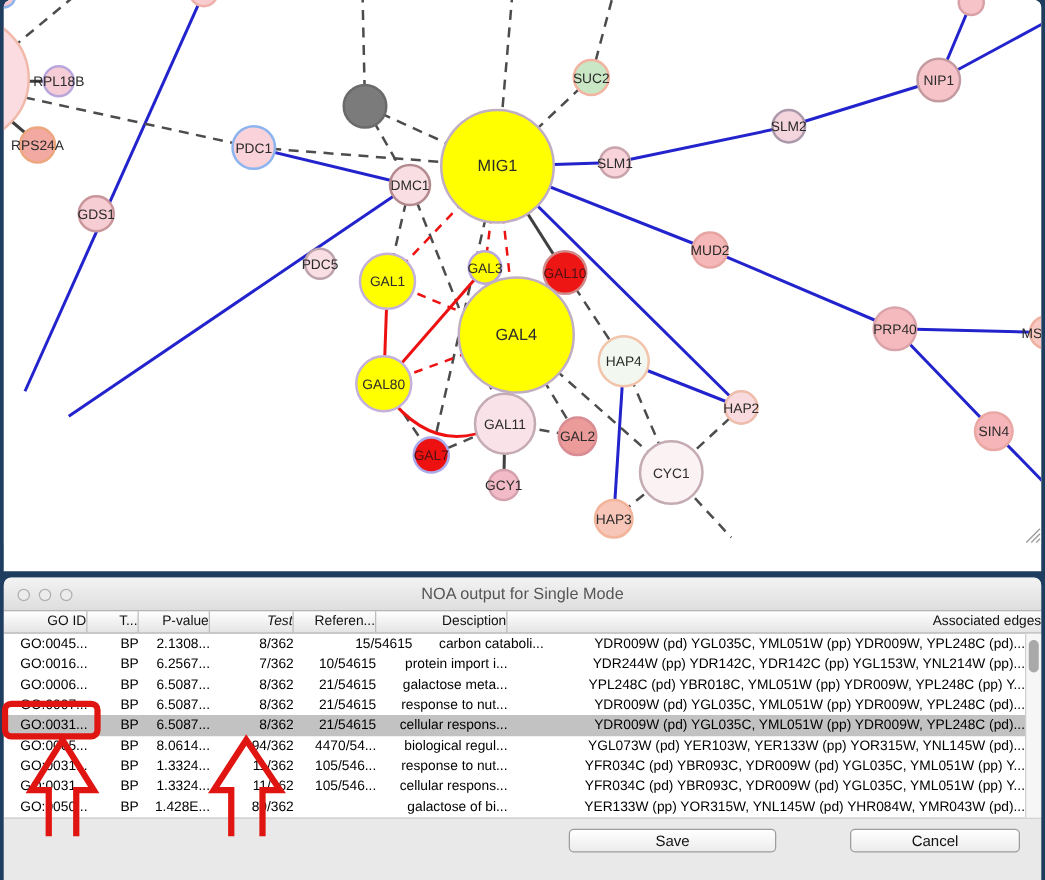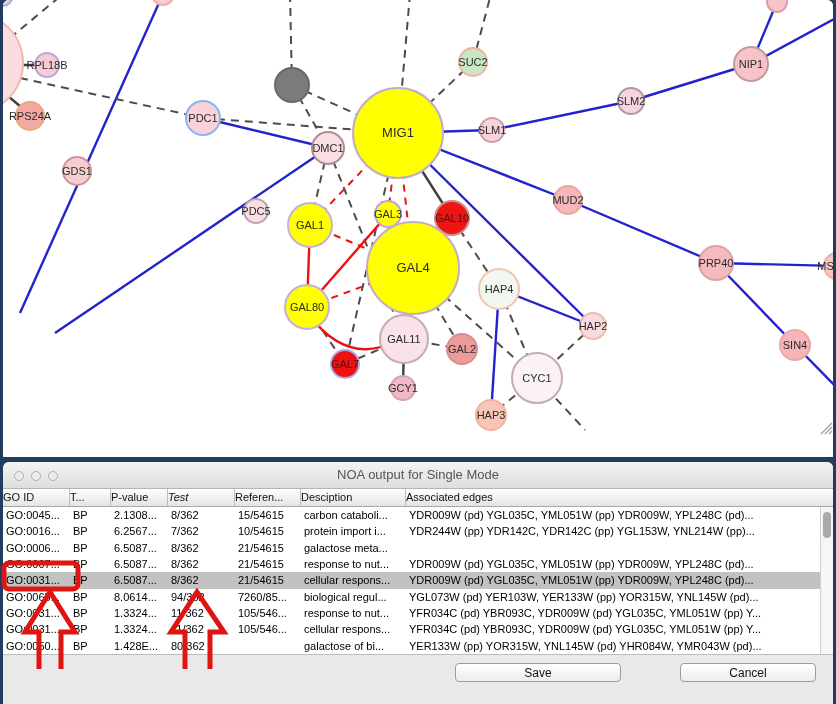--- a/index.html
+++ b/index.html
@@ -32,24 +32,24 @@
            background:#e9e9e9;border-radius:6px 6px 0 0;overflow:hidden;}
   .titlebar2{height:26px;background:linear-gradient(#f3f3f3,#dedede);
              border-bottom:1px solid #b5b5b5;position:relative;}
   .titlebar2 .title{position:absolute;left:0;right:0;top:0;height:26px;
              line-height:26px;text-align:center;font-size:13px;color:#565656;}
   .tl2{position:absolute;top:9px;width:10px;height:10px;border-radius:50%;
        background:#ececec;border:1px solid #b0b0b0;box-sizing:border-box;}
   .thead{display:flex;height:17px;background:linear-gradient(#ffffff,#e4e4e4);
          border-bottom:1px solid #a8a8a8;}
   .th{box-sizing:border-box;border-right:1px solid #bdbdbd;font-size:11px;color:#111;
-      text-align:left;line-height:16px;overflow:hidden;white-space:nowrap;flex:0 0 auto;}
+      text-align:right;line-height:16px;overflow:hidden;white-space:nowrap;flex:0 0 auto;}
   .th:last-child{border-right:none;flex:1 1 auto;}
   .tbody{position:relative;background:#fff;height:147px;border-bottom:1px solid #bdbdbd;}
-  .trow{display:flex;height:16.33px;align-items:center;width:817px;}
+  .trow{display:flex;height:16.33px;align-items:center;width:817px;text-align:right;}
   .trow.sel{background:#c2c2c2;}
   .td{box-sizing:border-box;font-size:11px;color:#000;padding-left:3px;
       overflow:hidden;white-space:nowrap;flex:0 0 auto;}
   .td:last-child{flex:1 1 auto;}
   .scrollbar{position:absolute;right:0;top:0;width:13px;height:147px;
              background:#f6f6f6;border-left:1px solid #cfcfcf;box-sizing:border-box;}
   .thumb{position:absolute;left:2px;top:5px;width:8px;height:26px;border-radius:4px;
          background:#a9a9a9;}
   .footer{position:relative;height:52px;background:#e9e9e9;}
   .btn{position:absolute;top:8px;height:19px;border:1px solid #9d9d9d;border-radius:4px;
@@ -207,40 +207,41 @@
       <div class="th" style="width: 66px;">Referen...</div>
       <div class="th" style="width: 105px;">Desciption</div>
       <div class="th" style="width: 414px;">Associated edges</div>
     </div>
   <div class="tbody" id="table-body">
     <div class="trow">
         <div class="td" style="width: 67px;">GO:0045...</div>
         <div class="td" style="width: 41px;">BP</div>
         <div class="td" style="width: 57px;">2.1308...</div>
         <div class="td" style="width: 67px;">8/362</div>
-        <div class="td" style="width: 66px;">15/54615</div>
+        <div class="td" style="width: 66px; margin-left: 29px;">15/54615</div>
         <div class="td" style="width: 105px;">carbon cataboli...</div>
         <div class="td" style="width: 414px;">YDR009W (pd) YGL035C, YML051W (pp) YDR009W, YPL248C (pd)...</div>
       </div>
       <div class="trow">
         <div class="td" style="width: 67px;">GO:0016...</div>
         <div class="td" style="width: 41px;">BP</div>
         <div class="td" style="width: 57px;">6.2567...</div>
         <div class="td" style="width: 67px;">7/362</div>
         <div class="td" style="width: 66px;">10/54615</div>
         <div class="td" style="width: 105px;">protein import i...</div>
         <div class="td" style="width: 414px;">YDR244W (pp) YDR142C, YDR142C (pp) YGL153W, YNL214W (pp)...</div>
       </div>
       <div class="trow">
         <div class="td" style="width: 67px;">GO:0006...</div>
         <div class="td" style="width: 41px;">BP</div>
         <div class="td" style="width: 57px;">6.5087...</div>
         <div class="td" style="width: 67px;">8/362</div>
         <div class="td" style="width: 66px;">21/54615</div>
         <div class="td" style="width: 105px;">galactose meta...</div>
+        <div class="td" style="width: 414px;">YPL248C (pd) YBR018C, YML051W (pp) YDR009W, YPL248C (pp) Y...</div>
       </div>
       <div class="trow">
         <div class="td" style="width: 67px;">GO:0007...</div>
         <div class="td" style="width: 41px;">BP</div>
         <div class="td" style="width: 57px;">6.5087...</div>
         <div class="td" style="width: 67px;">8/362</div>
         <div class="td" style="width: 66px;">21/54615</div>
         <div class="td" style="width: 105px;">response to nut...</div>
         <div class="td" style="width: 414px;">YDR009W (pd) YGL035C, YML051W (pp) YDR009W, YPL248C (pd)...</div>
       </div>
@@ -251,21 +252,21 @@
         <div class="td" style="width: 67px;">8/362</div>
         <div class="td" style="width: 66px;">21/54615</div>
         <div class="td" style="width: 105px;">cellular respons...</div>
         <div class="td" style="width: 414px;">YDR009W (pd) YGL035C, YML051W (pp) YDR009W, YPL248C (pd)...</div>
       </div>
       <div class="trow">
         <div class="td" style="width: 67px;">GO:0065...</div>
         <div class="td" style="width: 41px;">BP</div>
         <div class="td" style="width: 57px;">8.0614...</div>
         <div class="td" style="width: 67px;">94/362</div>
-        <div class="td" style="width: 66px;">7260/85...</div>
+        <div class="td" style="width: 66px;">4470/54...</div>
         <div class="td" style="width: 105px;">biological regul...</div>
         <div class="td" style="width: 414px;">YGL073W (pd) YER103W, YER133W (pp) YOR315W, YNL145W (pd)...</div>
       </div>
       <div class="trow">
         <div class="td" style="width: 67px;">GO:0031...</div>
         <div class="td" style="width: 41px;">BP</div>
         <div class="td" style="width: 57px;">1.3324...</div>
         <div class="td" style="width: 67px;">11/362</div>
         <div class="td" style="width: 66px;">105/546...</div>
         <div class="td" style="width: 105px;">response to nut...</div>

